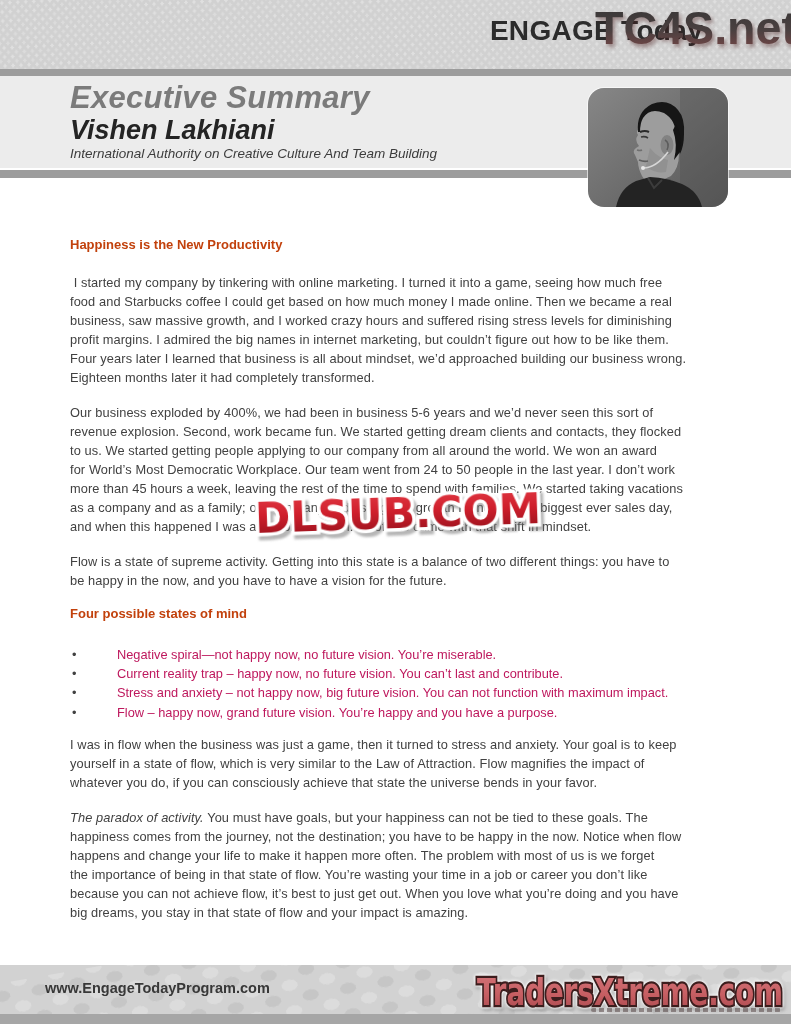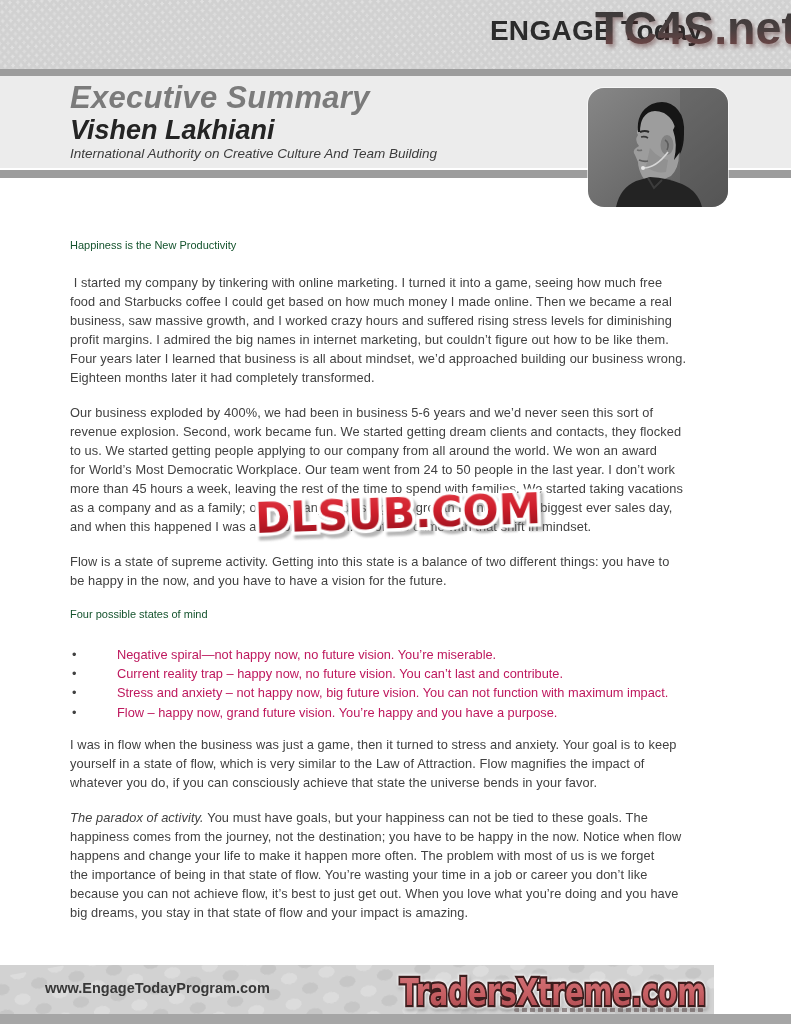--- a/index.html
+++ b/index.html
@@ -28,35 +28,35 @@
     color:#7b7b7b;letter-spacing:.3px;}
   .h-author{position:absolute;left:70px;top:39px;font-size:27px;font-weight:700;font-style:italic;
     color:#242424;}
   .h-sub{position:absolute;left:70px;top:70px;font-size:13.5px;font-style:italic;color:#3c3c3c;}
 
   .photo{position:absolute;left:588px;top:88px;width:140px;height:119px;border-radius:16px;
     overflow:hidden;z-index:5;box-shadow:0 0 0 1px rgba(255,255,255,.6);}
 
   
   .content{position:absolute;left:70px;top:237px;width:690px;z-index:1;color:#414141;}
-  .sec-h{font-size:11px;line-height:16px;font-weight:400;color:#14532d;margin:0 0 20px 0;}
+  .sec-h{font-size:13px;line-height:16px;font-weight:700;color:#c2410c;margin:0 0 20px 0;}
   .sec-h.second{margin:0 0 23px 0;}
   .para{white-space:pre;font-size:12.8px;line-height:19px;color:#414141;margin:0 0 16px 0;
     letter-spacing:.1px;}
   .ital{font-style:italic;}
   .bullets{list-style:none;margin:0 0 13px 0;padding:0;}
   .bullets li{position:relative;padding-left:47px;font-size:12.8px;line-height:19.2px;color:#be185d;}
   .bullets li::before{content:"\2022";position:absolute;left:2px;color:#414141;}
 
   
   .dlsub{position:absolute;left:248px;top:484px;z-index:10;transform:rotate(-2deg);
     filter:drop-shadow(3px 4px 1px rgba(110,110,110,.5));}
 
   
-  .footer{position:absolute;left:0;top:965px;width:714px;height:49px;background:#d2d2d2;overflow:hidden;}
+  .footer{position:absolute;left:0;top:965px;width:791px;height:49px;background:#d2d2d2;overflow:hidden;}
   .footer::before{content:"";position:absolute;inset:-50px;transform:rotate(-10deg);opacity:.85;
     background-image:
       radial-gradient(ellipse 13px 9px at 19px 13px,#c5c5c5 60%,rgba(0,0,0,0) 64%),
       radial-gradient(ellipse 13px 9px at 19px 13px,#dedede 60%,rgba(0,0,0,0) 64%);
     background-size:38px 26px,38px 26px;background-position:0 0,19px 13px;}
   .url{position:absolute;left:45px;top:15px;font-size:14.5px;font-weight:700;color:#383838;z-index:2;}
   .tx{position:absolute;right:2px;top:4px;z-index:3;
     filter:drop-shadow(0 0 1.5px #ffffff) drop-shadow(0 0 1.5px #ffffff) drop-shadow(1px 2px 1px rgba(60,60,60,.4));}
   .tx-sub{position:absolute;right:10px;top:43px;width:190px;height:4px;z-index:3;opacity:.55;border-radius:2px;
     background:repeating-linear-gradient(90deg,#5a4a4a 0 5px,rgba(0,0,0,0) 5px 8px);}

